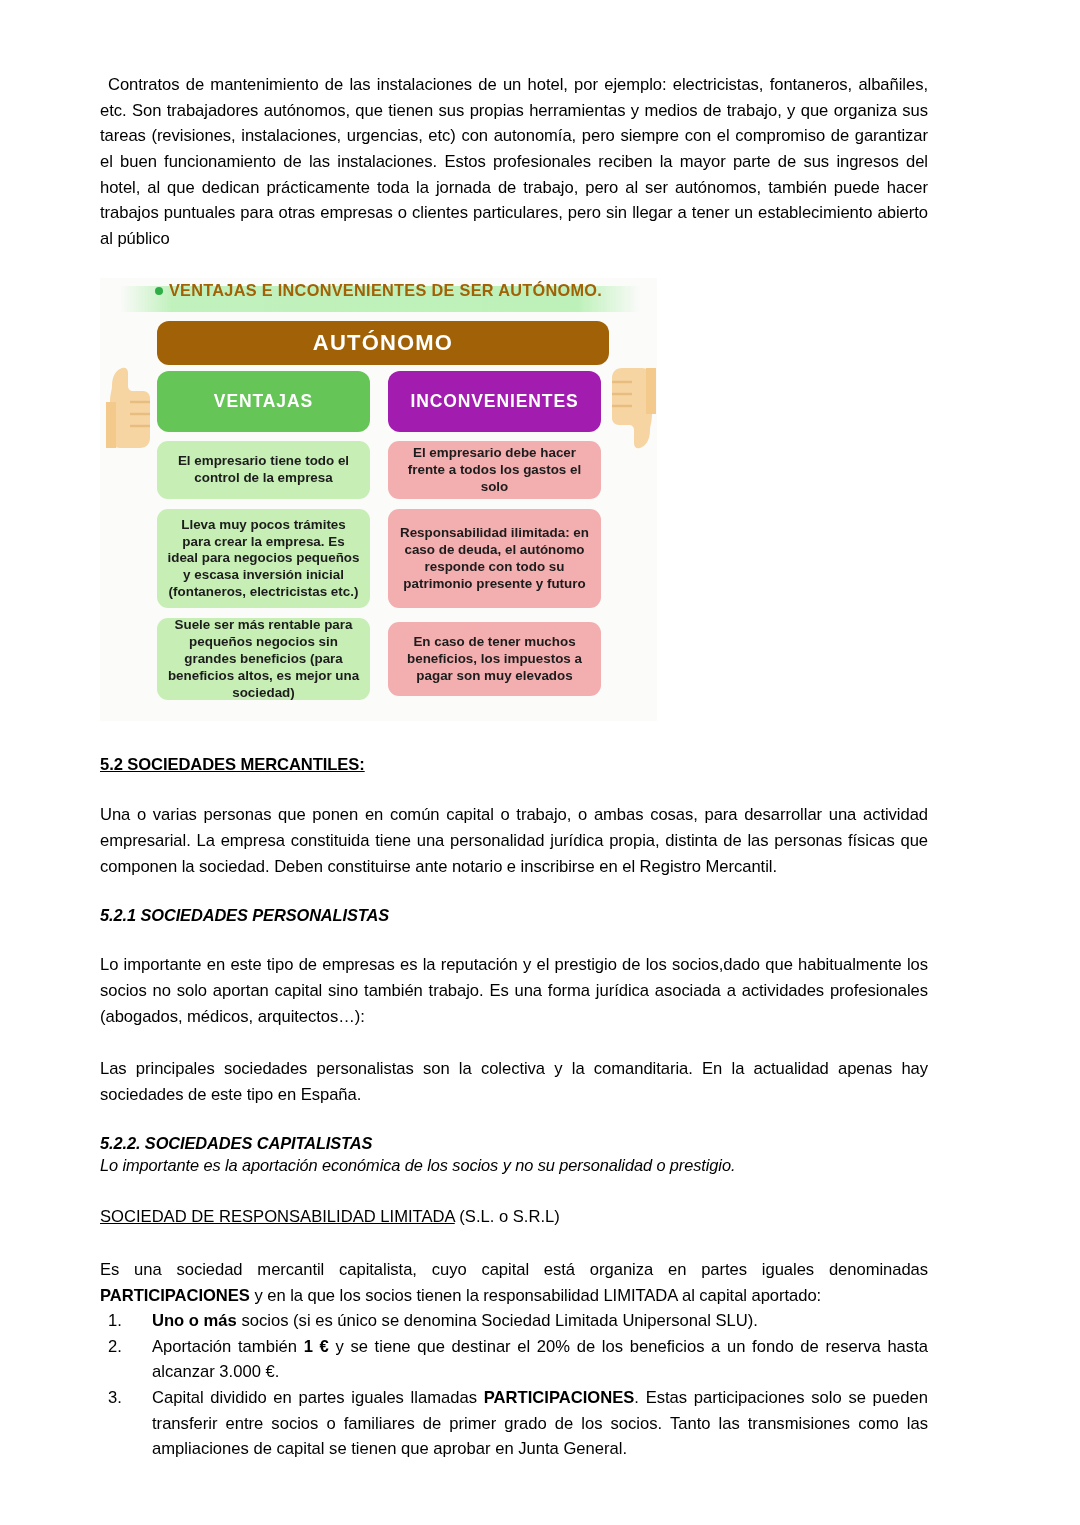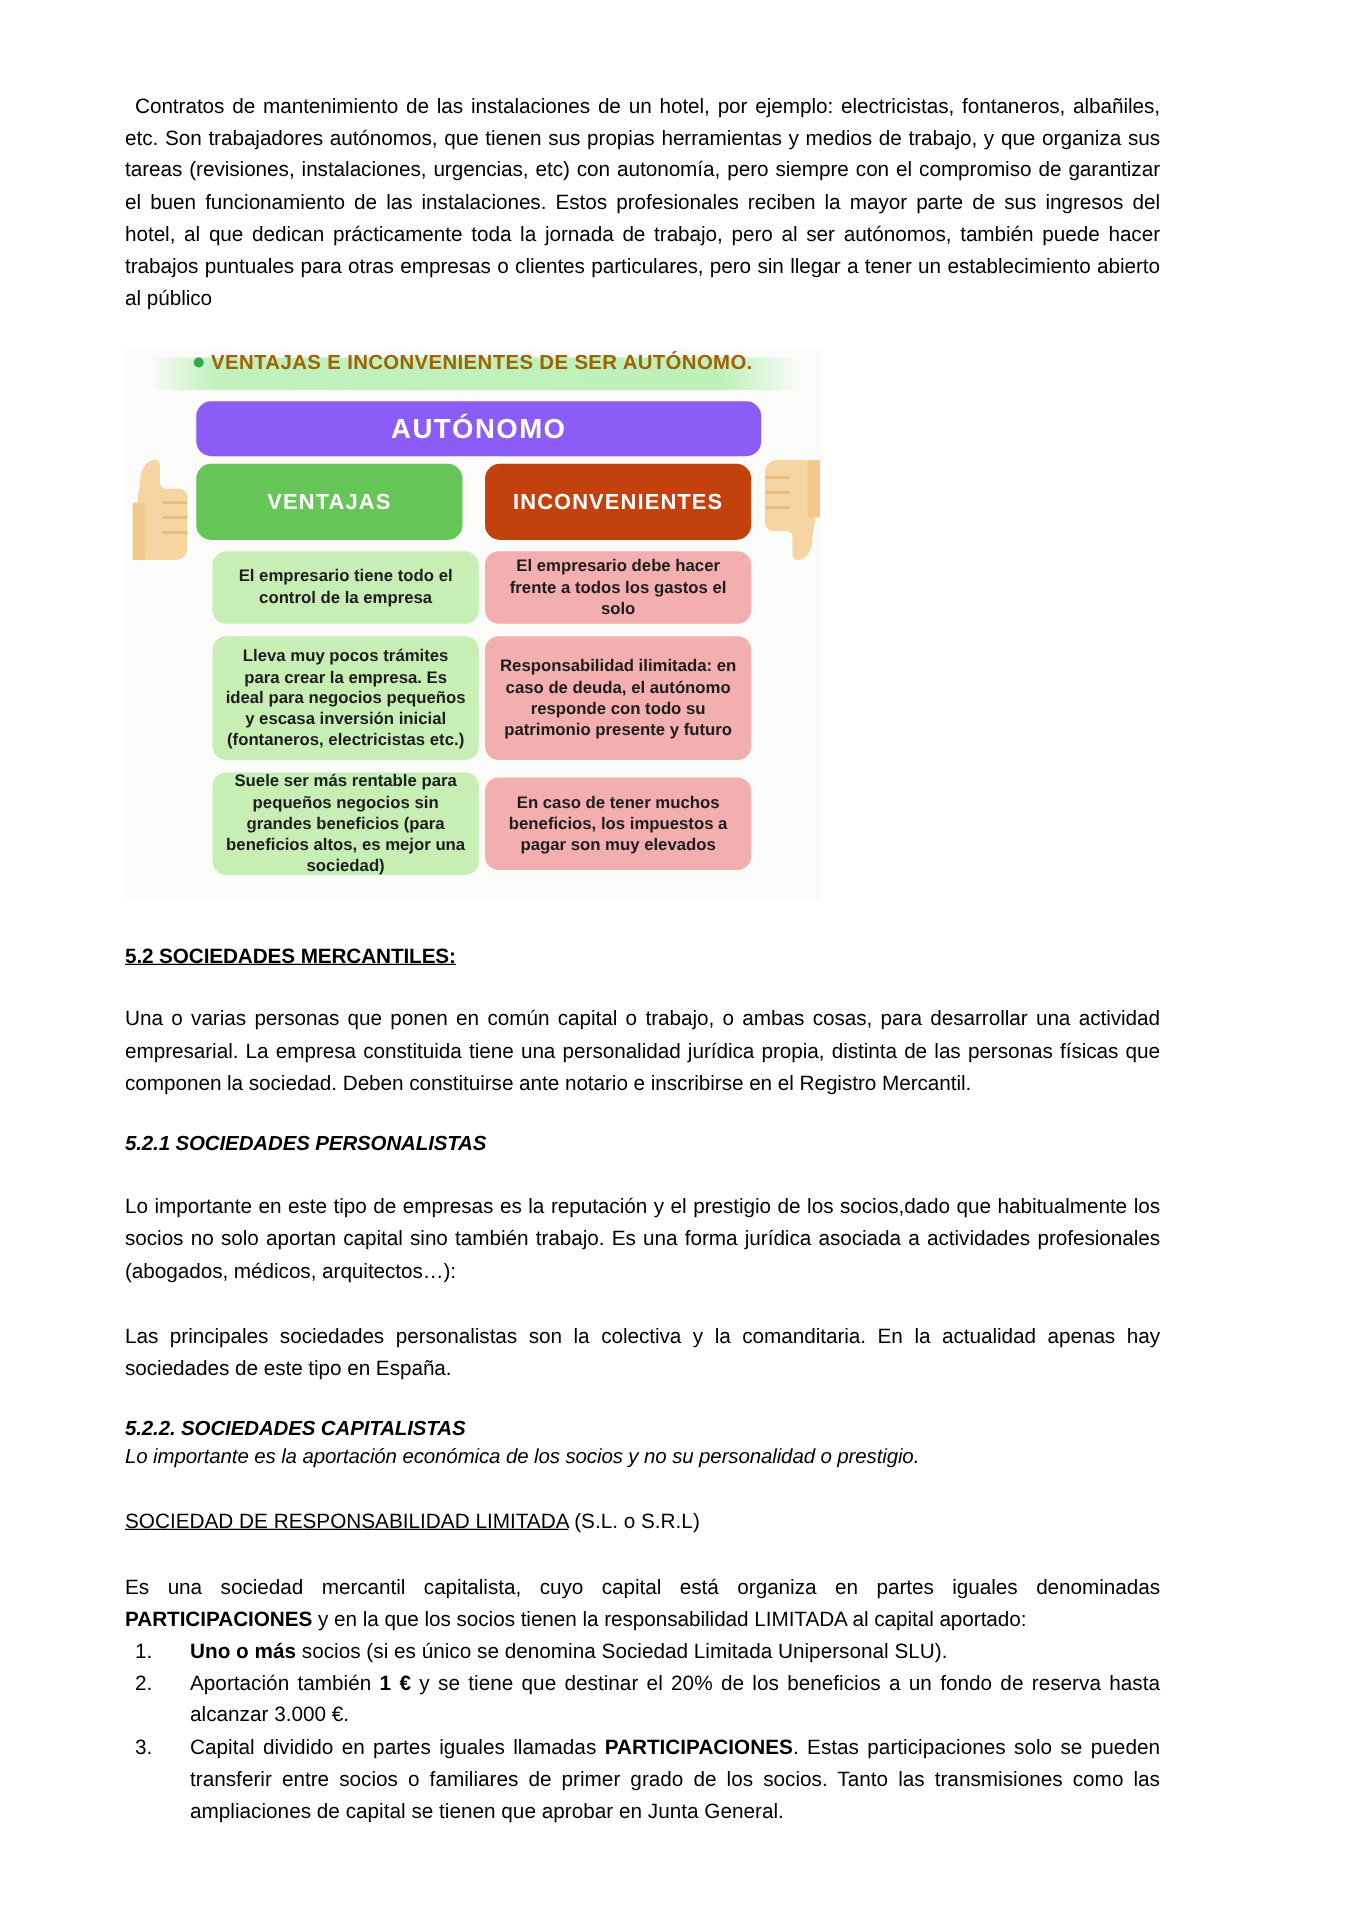--- a/index.html
+++ b/index.html
@@ -141,21 +141,21 @@
     vertical-align: middle;
     margin-right: 6px;
     position: relative;
     top: -1px;
   }
 
   .ig-main-bar {
     position: absolute;
     left: 57px; top: 43px;
     width: 452px; height: 44px;
-    background: #8b5cf6;
+    background: #a16207;
     border-radius: 12px;
     color: #ffffff;
     font-size: 22px;
     font-weight: bold;
     letter-spacing: 1.2px;
     display: flex;
     align-items: center;
     justify-content: center;
   }
 
@@ -166,37 +166,37 @@
     border-radius: 12px;
     display: flex;
     align-items: center;
     justify-content: center;
     color: #ffffff;
     font-size: 17.5px;
     font-weight: bold;
     letter-spacing: 0.9px;
   }
   .ig-col-head.green { left: 57px; width: 213px; background: #65c557; }
-  .ig-col-head.red   { left: 288px; width: 213px; background: #c2410c; }
+  .ig-col-head.red   { left: 288px; width: 213px; background: #a21caf; }
 
   .ig-card {
     position: absolute;
     border-radius: 11px;
     box-sizing: border-box;
     display: flex;
     align-items: center;
     justify-content: center;
     text-align: center;
     padding: 6px 9px;
     font-size: 13.4px;
     line-height: 1.26;
     color: #1c1c1c;
     font-weight: 600;
   }
-  .ig-card.green { left: 70px;  width: 213px; background: #c6eeb5; }
+  .ig-card.green { left: 57px;  width: 213px; background: #c6eeb5; }
   .ig-card.red   { left: 288px; width: 213px; background: #f3aeb0; }
 
   .ig-row1 { top: 163px; height: 58px; }
   .ig-row2 { top: 231px; height: 99px; }
   .ig-row3 { top: 340px; height: 82px; }
   .ig-row3.red { top: 344px; height: 74px; }
 
   
   .thumb {
     position: absolute;

